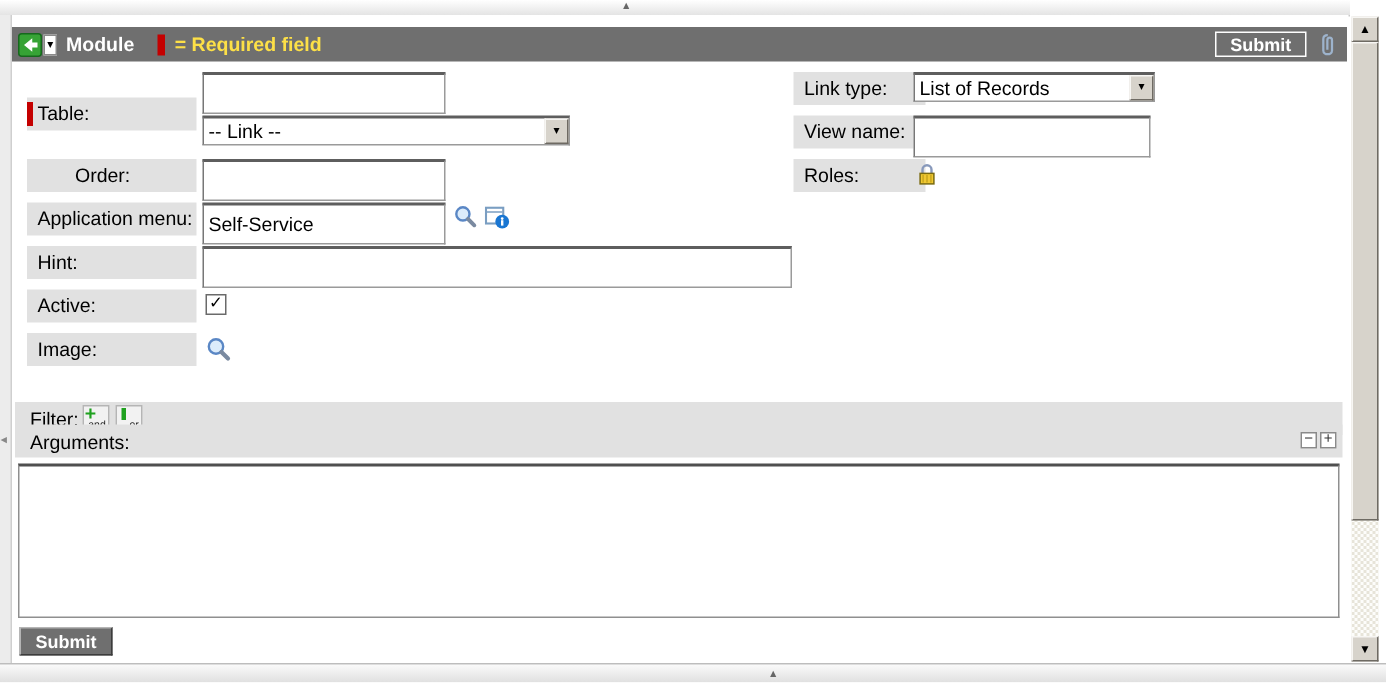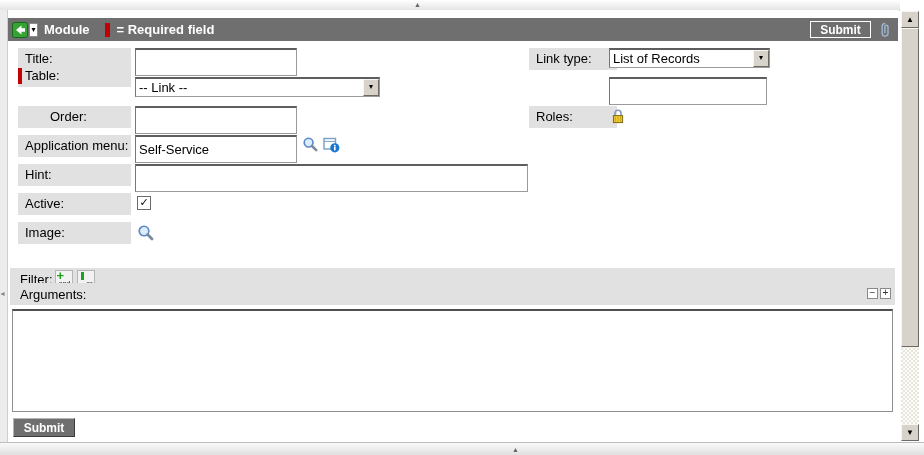--- a/index.html
+++ b/index.html
@@ -30,21 +30,21 @@
   .content{position:absolute;left:8px;top:10px;width:891px;height:432px;background:#fff;}
 
   
   .hdr{position:absolute;left:0;top:8px;width:890px;height:23px;background:#6f6f6f;
        display:flex;align-items:center;}
   .backicon{margin-left:4px;width:16px;height:16px;display:inline-block;}
   .caretbox{margin-left:1px;width:9px;height:14px;background:#fff;border:1px solid #8a8a8a;
        box-sizing:border-box;font-size:8px;line-height:12px;text-align:center;color:#000;}
   .hdr-title{margin-left:6px;color:#fff;font-weight:bold;font-size:13px;}
   .reqbar{margin-left:15px;width:5px;height:14px;background:#c40000;display:inline-block;}
-  .hdr-legend{margin-left:7px;color:#ffffff;font-weight:bold;font-size:13px;}
+  .hdr-legend{margin-left:7px;color:#fde047;font-weight:bold;font-size:13px;}
   .hsubmit{position:absolute;left:802px;top:3px;width:61px;height:17px;background:transparent;
        border:1px solid #fff;color:#fff;font-weight:bold;font-size:12px;
        font-family:"Liberation Sans",sans-serif;text-align:center;line-height:14px;padding:0;}
   .clip{position:absolute;left:870px;top:3px;}
 
   
   .cell{position:absolute;background:#e1e1e1;height:22px;line-height:22px;
         padding-left:7px;box-sizing:border-box;white-space:nowrap;}
   .lc{left:10px;width:113px;}
   .rc{left:521px;width:88px;}
@@ -118,21 +118,20 @@
       <span class="reqbar"></span>
       <span class="hdr-legend">= Required field</span>
       <button class="hsubmit">Submit</button>
       <span class="clip">
         <svg width="15" height="18" viewBox="0 0 15 18">
           <path d="M7.2 2.4 C4.8 2.4 4.2 3.8 4.2 5 L4.2 12.6 C4.2 16 10 16 10 12.6 L10 5.8 C10 3.6 6.9 3.6 6.9 5.8 L6.9 12.2" fill="none" stroke="#9db3cc" stroke-width="1.5"></path>
         </svg>
       </span>
     </div>
 
-    <div class="cell lc" style="top:38px;">Title:</div>
     <input class="tin fld" style="left: 127px; top: 38px; width: 162px;" type="text" value="">
 
     <div class="cell lc" style="top:55px;">
       <span class="reqmark"></span>
       <span>Table:</span>
     </div>
     <div class="sel fld" style="left:127px;top:67px;width:245px;">
       <span class="sel-text">-- Link --</span>
       <span class="sel-btn">▾</span>
     </div>
@@ -171,20 +170,21 @@
         <line x1="10.6" y1="10.6" x2="15" y2="15" stroke="#7a8aa0" stroke-width="2.8" stroke-linecap="round"></line>
       </svg>
     </span>
 
     <div class="cell rc" style="top:38px;">Link type:</div>
     <div class="sel fld" style="left:601px;top:38px;width:161px;">
       <span class="sel-text">List of Records</span>
       <span class="sel-btn">▾</span>
     </div>
 
+    <div class="cell rc" style="top:67px;">View name:</div>
     <input class="tin fld" style="left: 601px; top: 67px; width: 158px;" type="text" value="">
 
     <div class="cell rc" style="top:96px;">Roles:</div>
     <span class="fld" style="left:603px;top:98px;">
       <svg width="14" height="16" viewBox="0 0 14 16">
         <path d="M4 8 V5.2 a3 3 0 0 1 6 0 V8" fill="none" stroke="#8899bb" stroke-width="1.6"></path>
         <rect x="2.4" y="7.6" width="9.2" height="7" fill="#f0c832" stroke="#7a6a10"></rect>
         <line x1="4.4" y1="8.6" x2="4.4" y2="13.6" stroke="#c9a61e" stroke-width="1"></line>
         <line x1="7" y1="8.6" x2="7" y2="13.6" stroke="#c9a61e" stroke-width="1"></line>
         <line x1="9.6" y1="8.6" x2="9.6" y2="13.6" stroke="#c9a61e" stroke-width="1"></line>

